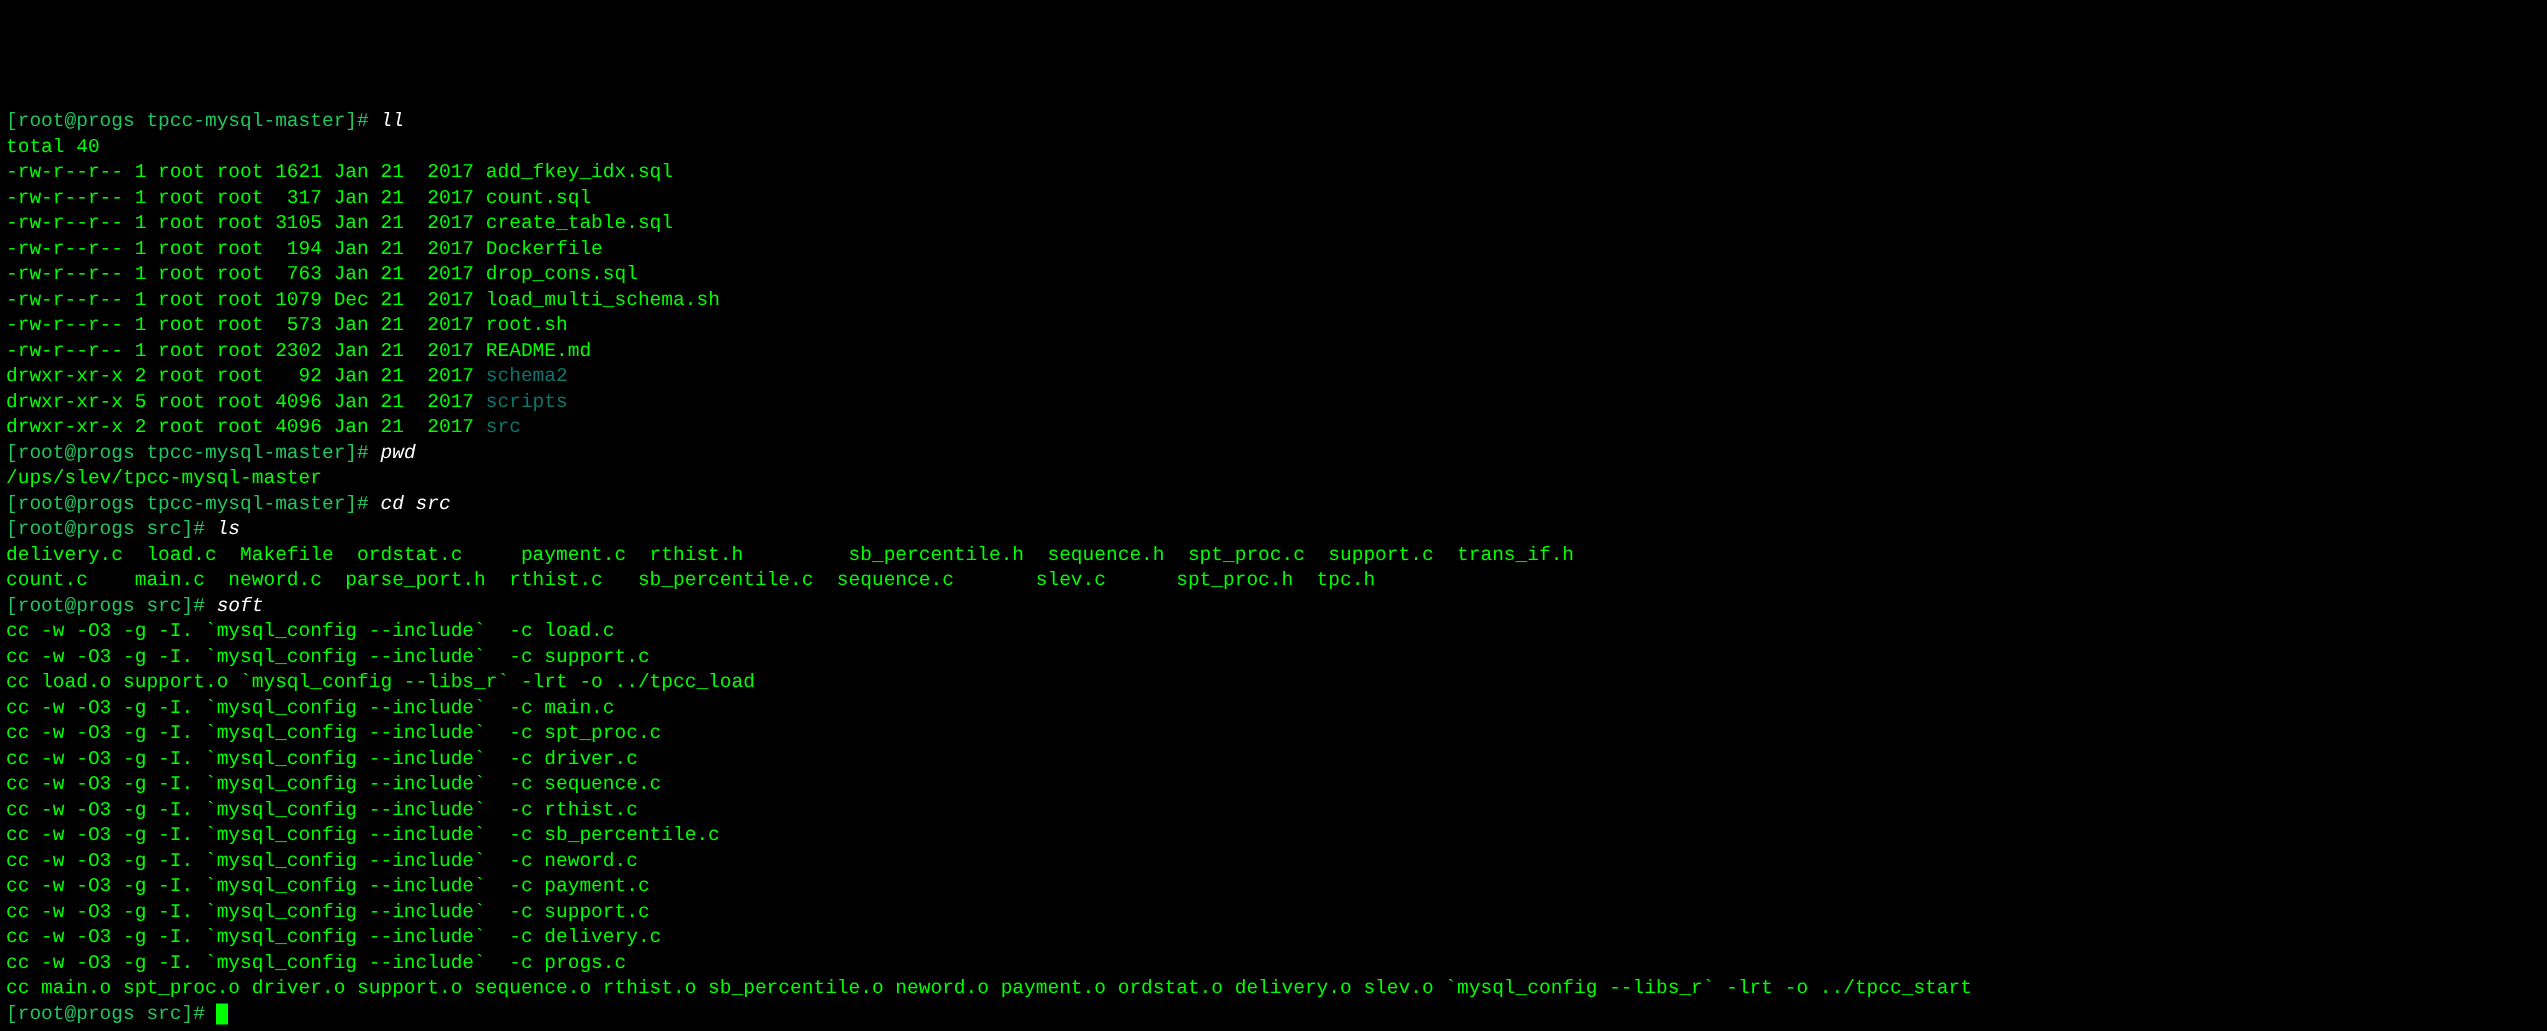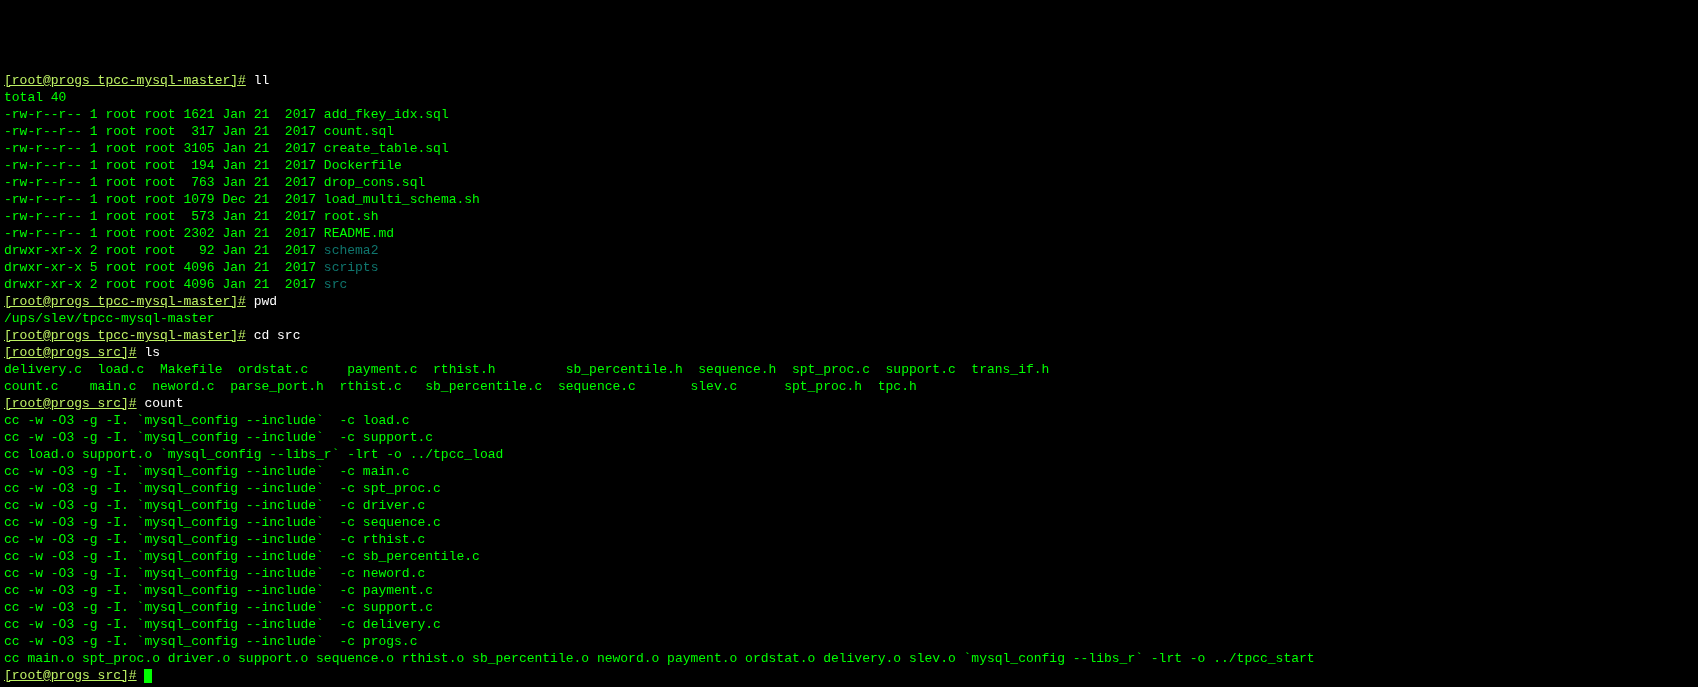--- a/index.html
+++ b/index.html
@@ -6,23 +6,23 @@
     margin: 0;
     padding: 4px;
     background: #000000;
     color: #00ff00;
     font-family: "Courier New", monospace;
     font-size: 13px;
     line-height: 17px;
     white-space: pre;
     overflow-x: auto;
   }
-  .prompt-bracket { color: #bef264; text-decoration: underline; }
+  .prompt-bracket { color: #22c55e; }
   .dir-entry { color: #0f766e; }
-  .cmd { color: #ffffff; }
+  .cmd { color: #ffffff; font-style: italic; }
   .cursor {
     display: inline-block;
     width: 8px;
     height: 14px;
     background: #00ff00;
     vertical-align: text-bottom;
   }
 </style>
 </head>
 <body>
@@ -41,21 +41,21 @@
 <span>-rw-r--r-- 1 root root 2302 Jan 21  2017 </span><span class="">README.md</span>
 <span>drwxr-xr-x 2 root root   92 Jan 21  2017 </span><span class="dir-entry">schema2</span>
 <span>drwxr-xr-x 5 root root 4096 Jan 21  2017 </span><span class="dir-entry">scripts</span>
 <span>drwxr-xr-x 2 root root 4096 Jan 21  2017 </span><span class="dir-entry">src</span>
 </div><span class="prompt-bracket">[root@progs tpcc-mysql-master]#</span> <span class="cmd">pwd</span>
 <span>/ups/slev/tpcc-mysql-master</span>
 <span class="prompt-bracket">[root@progs tpcc-mysql-master]#</span> <span class="cmd">cd src</span>
 <span class="prompt-bracket">[root@progs src]#</span> <span class="cmd">ls</span>
 <span>delivery.c  load.c  Makefile  ordstat.c     payment.c  rthist.h         sb_percentile.h  sequence.h  spt_proc.c  support.c  trans_if.h</span>
 <span>count.c    main.c  neword.c  parse_port.h  rthist.c   sb_percentile.c  sequence.c       slev.c      spt_proc.h  tpc.h</span>
-<span class="prompt-bracket">[root@progs src]#</span> <span class="cmd">count</span>
+<span class="prompt-bracket">[root@progs src]#</span> <span class="cmd">soft</span>
 <div id="make-output"><span>cc -w -O3 -g -I. `mysql_config --include`  -c load.c</span>
 <span>cc -w -O3 -g -I. `mysql_config --include`  -c support.c</span>
 <span>cc load.o support.o `mysql_config --libs_r` -lrt -o ../tpcc_load</span>
 <span>cc -w -O3 -g -I. `mysql_config --include`  -c main.c</span>
 <span>cc -w -O3 -g -I. `mysql_config --include`  -c spt_proc.c</span>
 <span>cc -w -O3 -g -I. `mysql_config --include`  -c driver.c</span>
 <span>cc -w -O3 -g -I. `mysql_config --include`  -c sequence.c</span>
 <span>cc -w -O3 -g -I. `mysql_config --include`  -c rthist.c</span>
 <span>cc -w -O3 -g -I. `mysql_config --include`  -c sb_percentile.c</span>
 <span>cc -w -O3 -g -I. `mysql_config --include`  -c neword.c</span>

